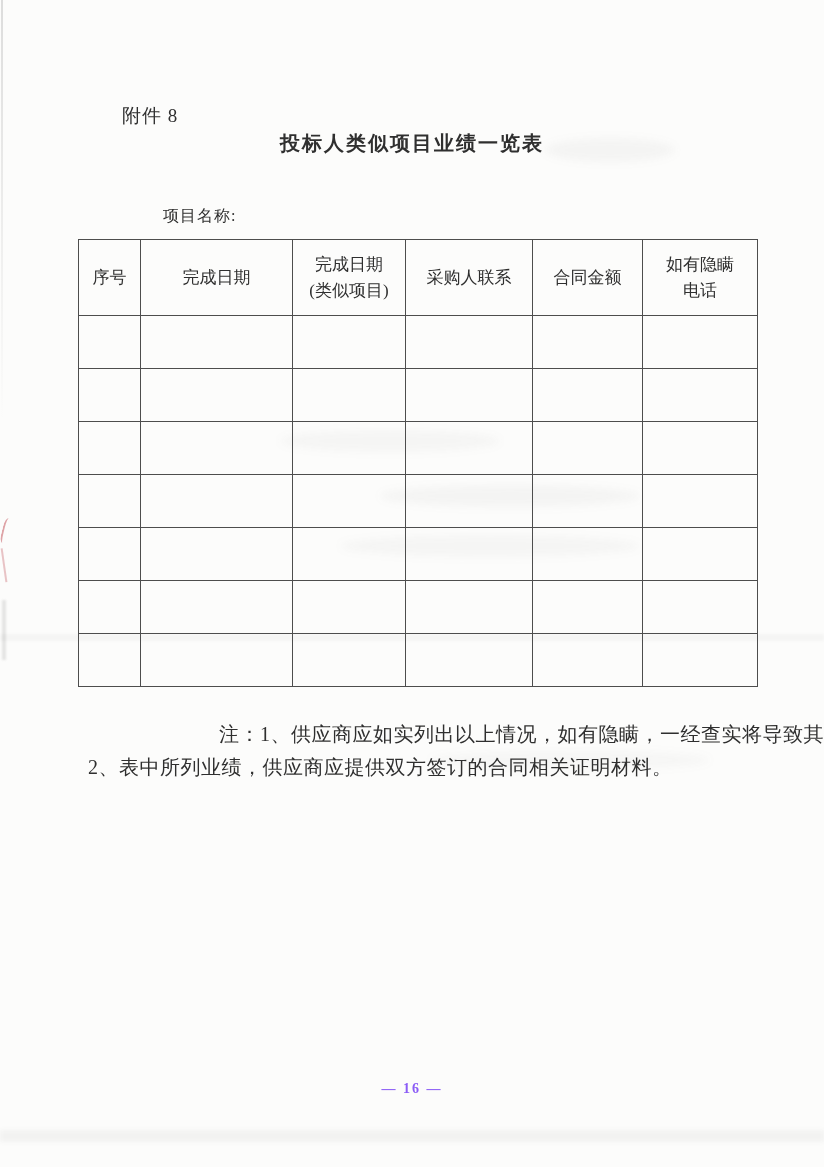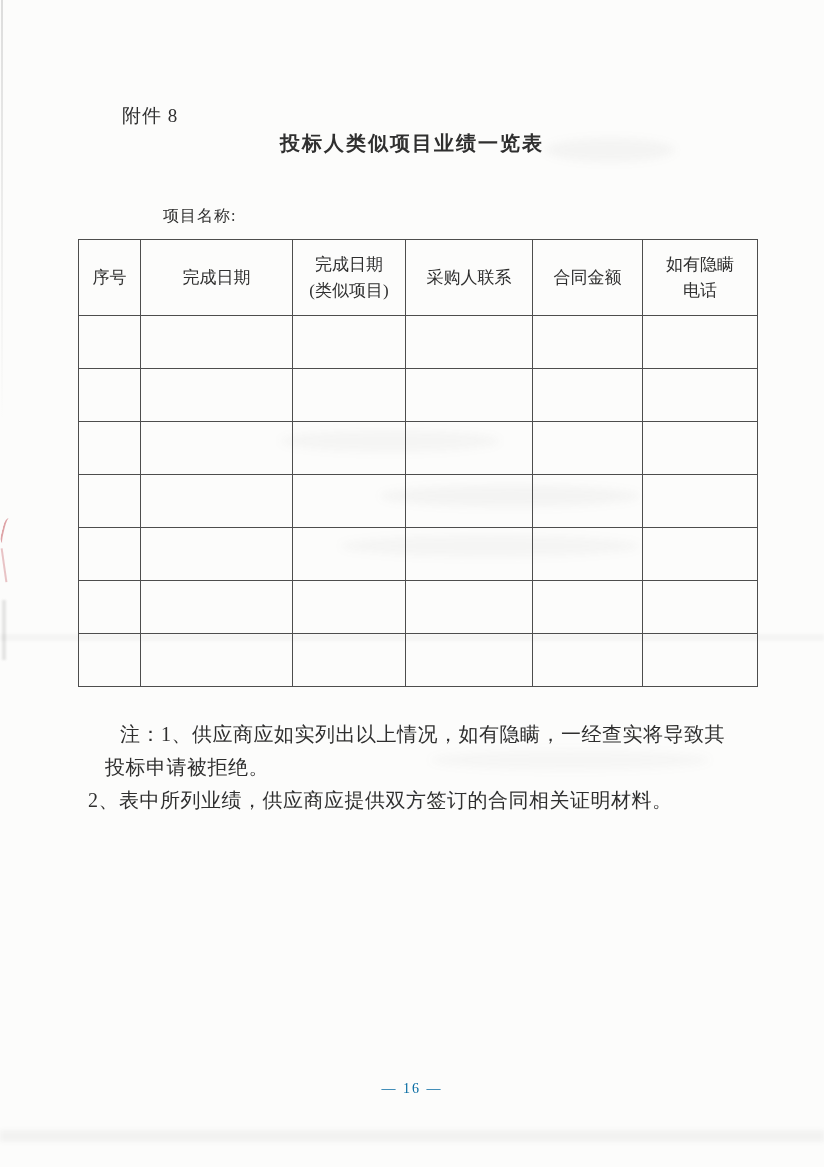--- a/index.html
+++ b/index.html
@@ -67,32 +67,33 @@
   .perf-table tbody td{ height:53px; }
   
   .notes{
     position:absolute;
     left:0; top:718px;
     width:100%;
     font-size:20px;
     line-height:33px;
     letter-spacing:0.5px;
   }
-  .note-line1{ margin-left:120px; }
+  .note-line1{ margin-left:120px;text-align:right; }
   .note-line2{ margin-left:105px; }
   .note-line3{ margin-left:88px; }
   
   .page-number{
     position:absolute;
     left:0; top:1081px;
     width:100%;
     text-align:center;
     font-size:14px;
     letter-spacing:2px;
-    color:#0369a1;
+    color:#8b5cf6;
+    font-weight:bold;
   }
   
   .artifact{ position:absolute; pointer-events:none; }
   .a-edge-line{ left:1px; top:0; width:2px; height:420px;
     background:linear-gradient(#bdbdbd,rgba(189,189,189,0)); opacity:.5; }
   .a-red-mark-1{ left:2px; top:518px; width:9px; height:26px;
     border-left:2px solid rgba(196,90,96,.55); transform:rotate(14deg); border-radius:40%; }
   .a-red-mark-2{ left:3px; top:548px; width:6px; height:34px;
     border-left:2px solid rgba(196,90,96,.35); transform:rotate(-8deg); }
   .a-gray-mark{ left:2px; top:600px; width:4px; height:60px;
@@ -211,19 +212,18 @@
           <td></td>
           <td></td>
           <td></td>
           <td></td>
         </tr>
       </tbody>
   </table>
 
   <div class="notes">
     <p class="note-line1">注：1、供应商应如实列出以上情况，如有隐瞒，一经查实将导致其</p>
-    <p class="note-line2">投标申请被拒绝。</p>
     <p class="note-line3">2、表中所列业绩，供应商应提供双方签订的合同相关证明材料。</p>
   </div>
 
   <div class="page-number">— 16 —</div>
 
 </div>
 
 </body></html>

